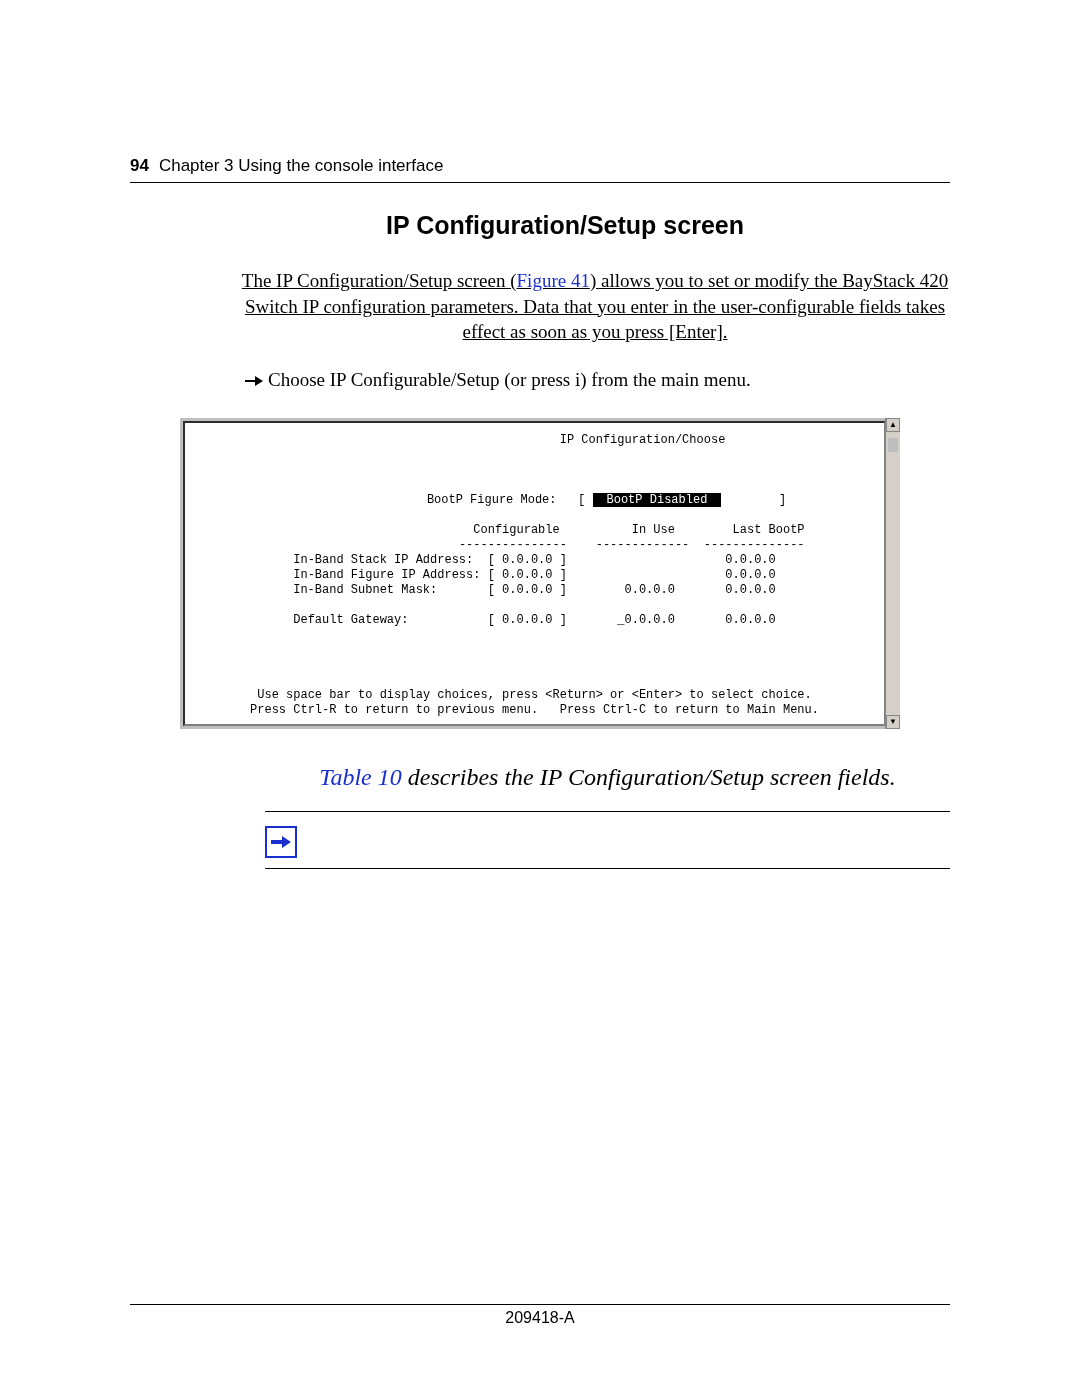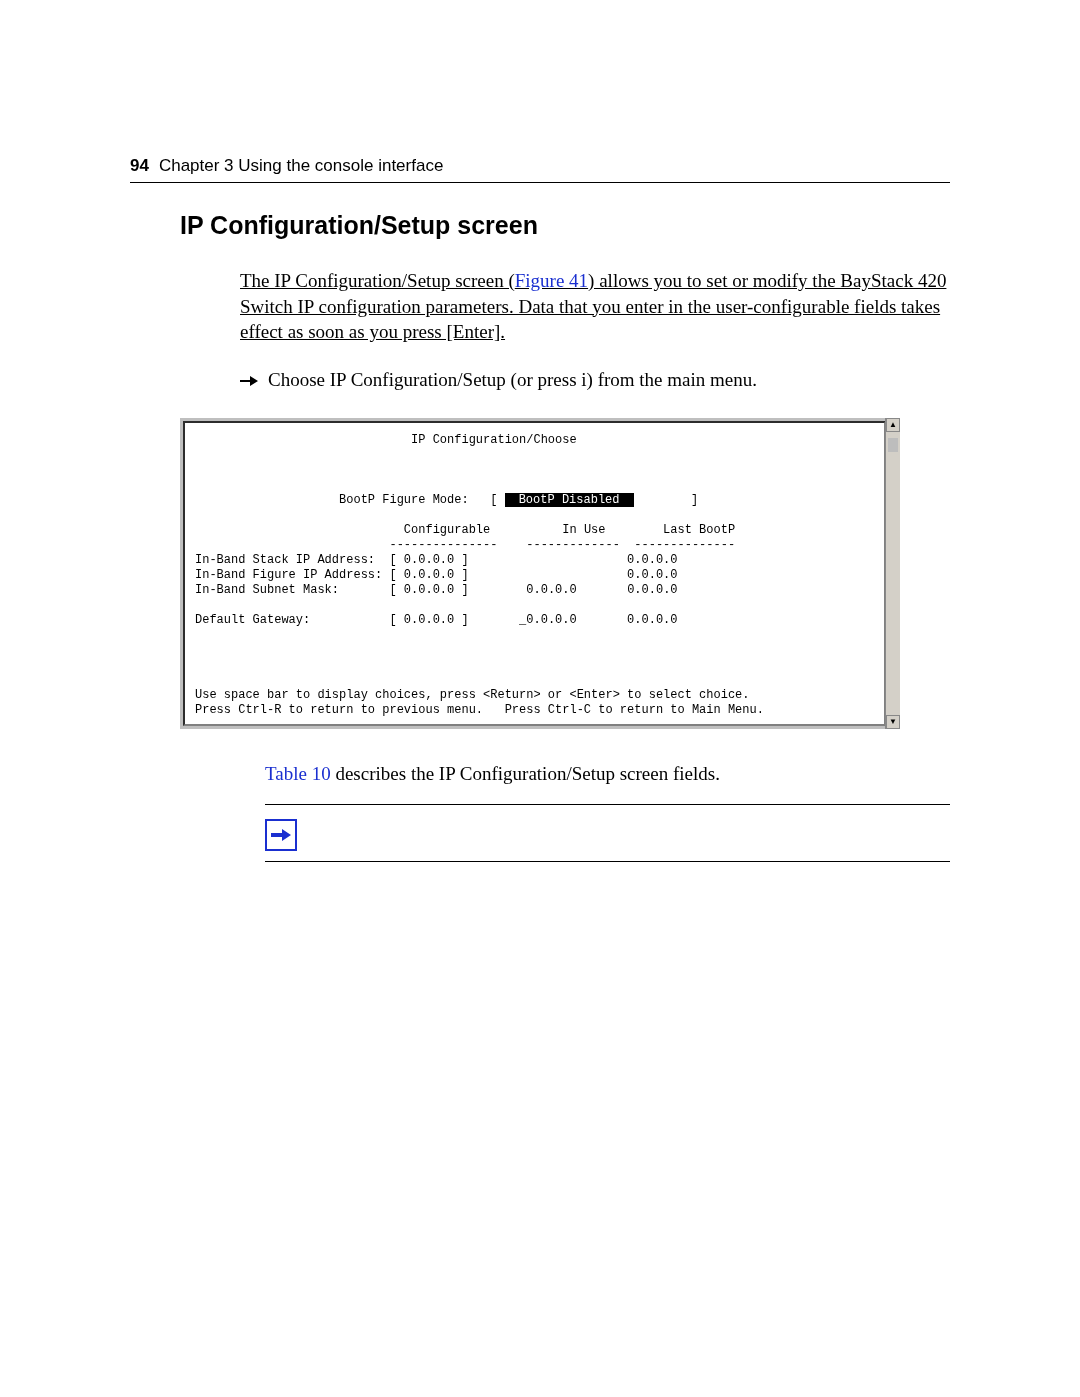--- a/index.html
+++ b/index.html
@@ -8,20 +8,21 @@
     padding: 0;
     font-family: "Times New Roman", Times, serif;
     color: #000;
   }
   .page {
     width: 1080px;
     height: 1397px;
     position: relative;
     box-sizing: border-box;
     padding: 156px 130px 60px 130px;
+    text-align: center;
   }
   .header-line {
     display: flex;
     align-items: baseline;
     font-family: Helvetica, Arial, sans-serif;
     font-size: 17px;
     border-bottom: 1.5px solid #000;
     padding-bottom: 6px;
     margin-bottom: 28px;
   }
@@ -112,22 +113,23 @@
     font-size: 12px;
     line-height: 15px;
     margin: 0;
     padding: 0 10px;
     white-space: pre;
   }
   .hl { background: #000; color: #fff; padding: 0 14px; }
   .after-fig {
     margin-top: 32px;
     margin-left: 135px;
-    font-size: 19px;
+    font-size: 24px;
     line-height: 1.35;
+    font-style: italic;
   }
   .note-block {
     margin-left: 135px;
     margin-top: 18px;
     border-top: 1px solid #000;
     border-bottom: 1px solid #000;
     padding: 10px 0;
     display: flex;
     align-items: flex-start;
   }
@@ -178,21 +180,21 @@
   <div class="body">
     <div class="para">
       <span>The IP Configuration/Setup screen (</span><span class="figref">Figure 41</span><span>) allows you to set or modify the BayStack 420 Switch IP configuration parameters. Data that you enter in the user-configurable fields takes effect as soon as you press [Enter].</span>
     </div>
     <div class="bullet-row">
       <span class="arrow">
         <svg width="18" height="14" viewBox="0 0 18 14">
             <path d="M0 6 H10 V2 L18 7 L10 12 V8 H0 Z" fill="#000"></path>
           </svg>
       </span>
-      <span>Choose IP Configuration/Setup (or press i) from the main menu.</span>
+      <span>Choose IP Configurable/Setup (or press i) from the main menu.</span>
     </div>
   </div>
 
 
   <div class="console-wrap">
     <div class="console-inner">
 <pre class="mono">                              <span>IP Configuration/Choose</span>
 
 
 
@@ -225,14 +227,17 @@
   </div>
 
   <div class="note-block">
     <div class="note-icon">
       <svg width="20" height="14" viewBox="0 0 20 14">
           <path d="M0 5 H11 V1 L20 7 L11 13 V9 H0 Z" fill="#1a2fd0"></path>
         </svg>
     </div>
   </div>
 
+  <div class="footer">
+    <div class="footer-rule">209418-A</div>
+  </div>
 
 </div>
 
 </body></html>

